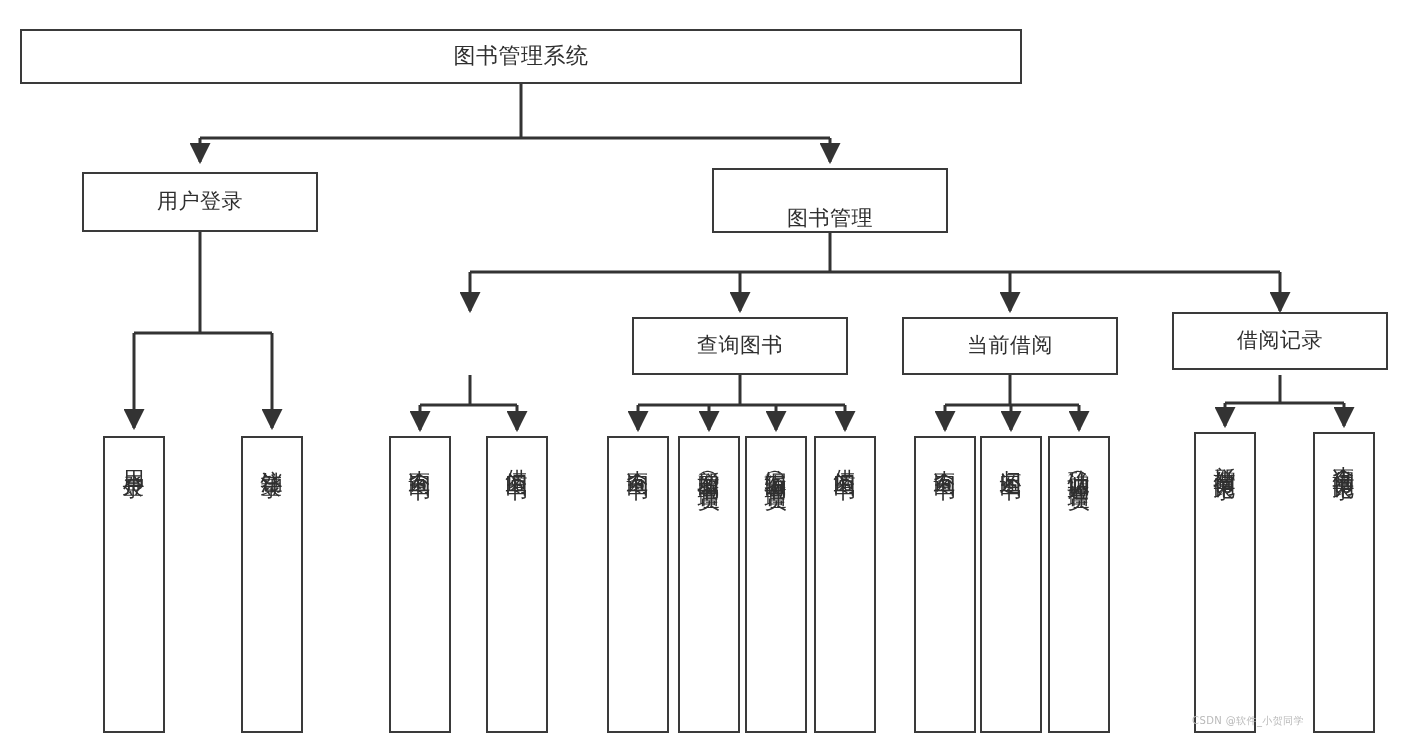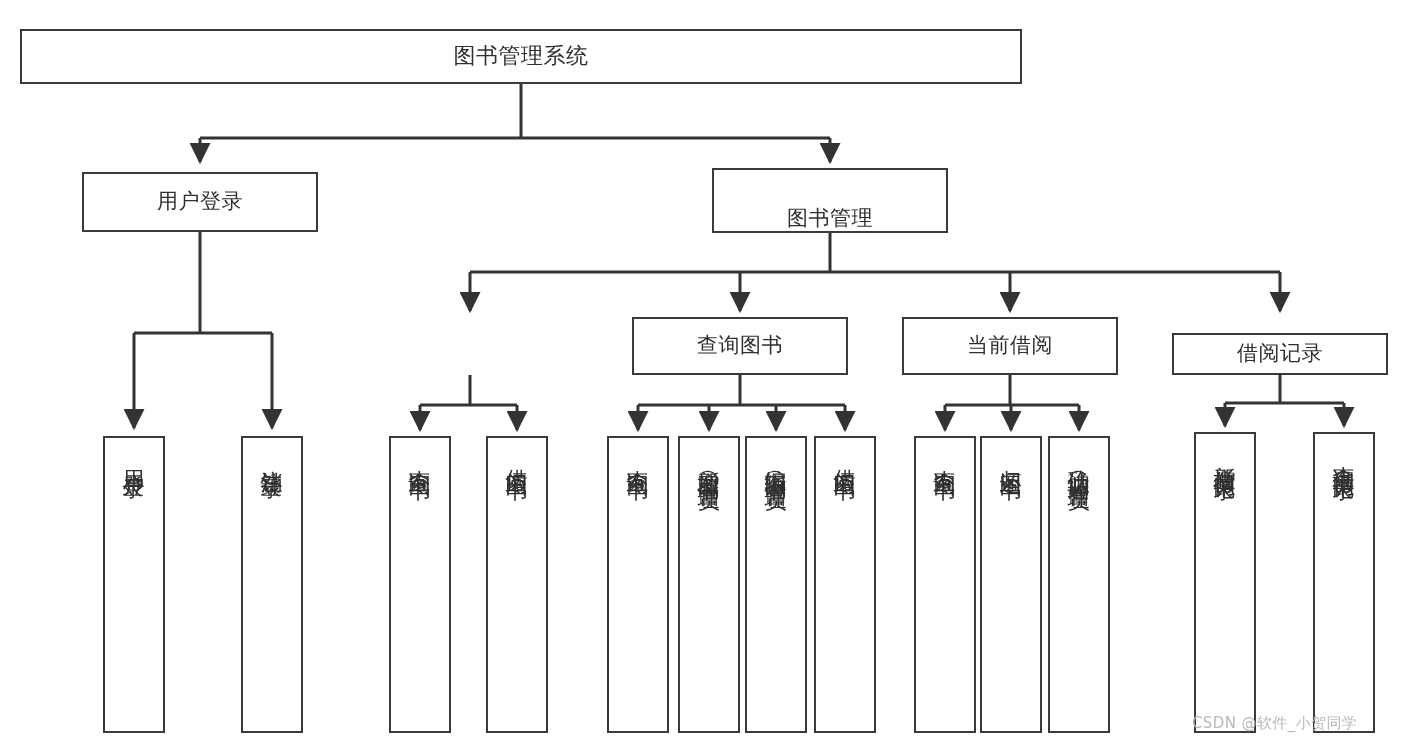--- a/index.html
+++ b/index.html
@@ -36,21 +36,21 @@
   .v .lbl{
     writing-mode:vertical-rl;
     text-orientation:upright;
     font-size:22px;
     line-height:1.05;
     letter-spacing:3px;
   }
   .watermark{
     position:absolute;
     left:1192px;top:714px;
-    font-size:15px;
+    font-size:10px;
     color:#b9b9b9;
     white-space:nowrap;
     letter-spacing:0.4px;
     text-align:center;
   }
 </style>
 </head>
 <body>
 
 <div id="stage">
@@ -115,21 +115,21 @@
   <div class="node h" style="left:712px;top:168px;width:236px;height:65px;align-items:flex-end;">
     <span class="lbl">图书管理</span>
   </div>
 
   <div class="node h" style="left:632px;top:317px;width:216px;height:58px;">
     <span class="lbl">查询图书</span>
   </div>
   <div class="node h" style="left:902px;top:317px;width:216px;height:58px;">
     <span class="lbl">当前借阅</span>
   </div>
-  <div class="node h" style="left:1172px;top:333px;width:216px;height:42px;">
+  <div class="node h" style="left:1172px;top:312px;width:216px;height:58px;">
     <span class="lbl">借阅记录</span>
   </div>
 
   <div class="node v" style="left:103px;top:436px;width:62px;height:297px;">
     <span class="lbl">用户登录</span>
   </div>
   <div class="node v" style="left:241px;top:436px;width:62px;height:297px;">
     <span class="lbl">注销登录</span>
   </div>
 

